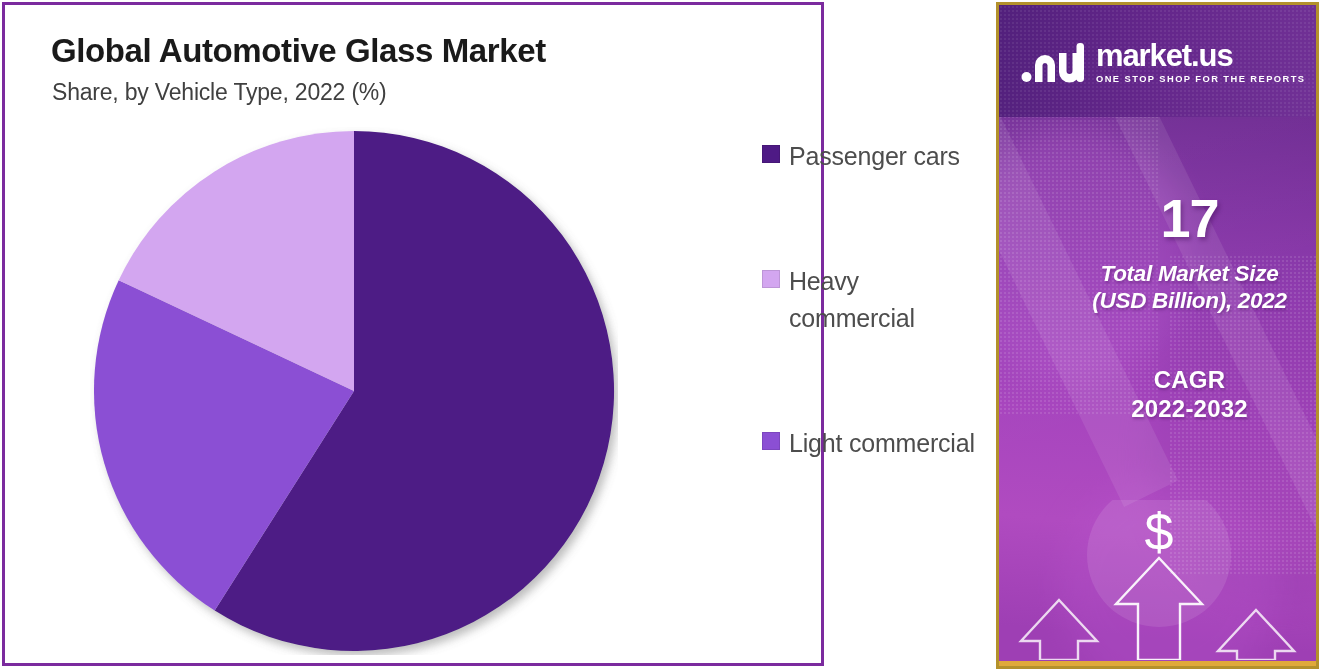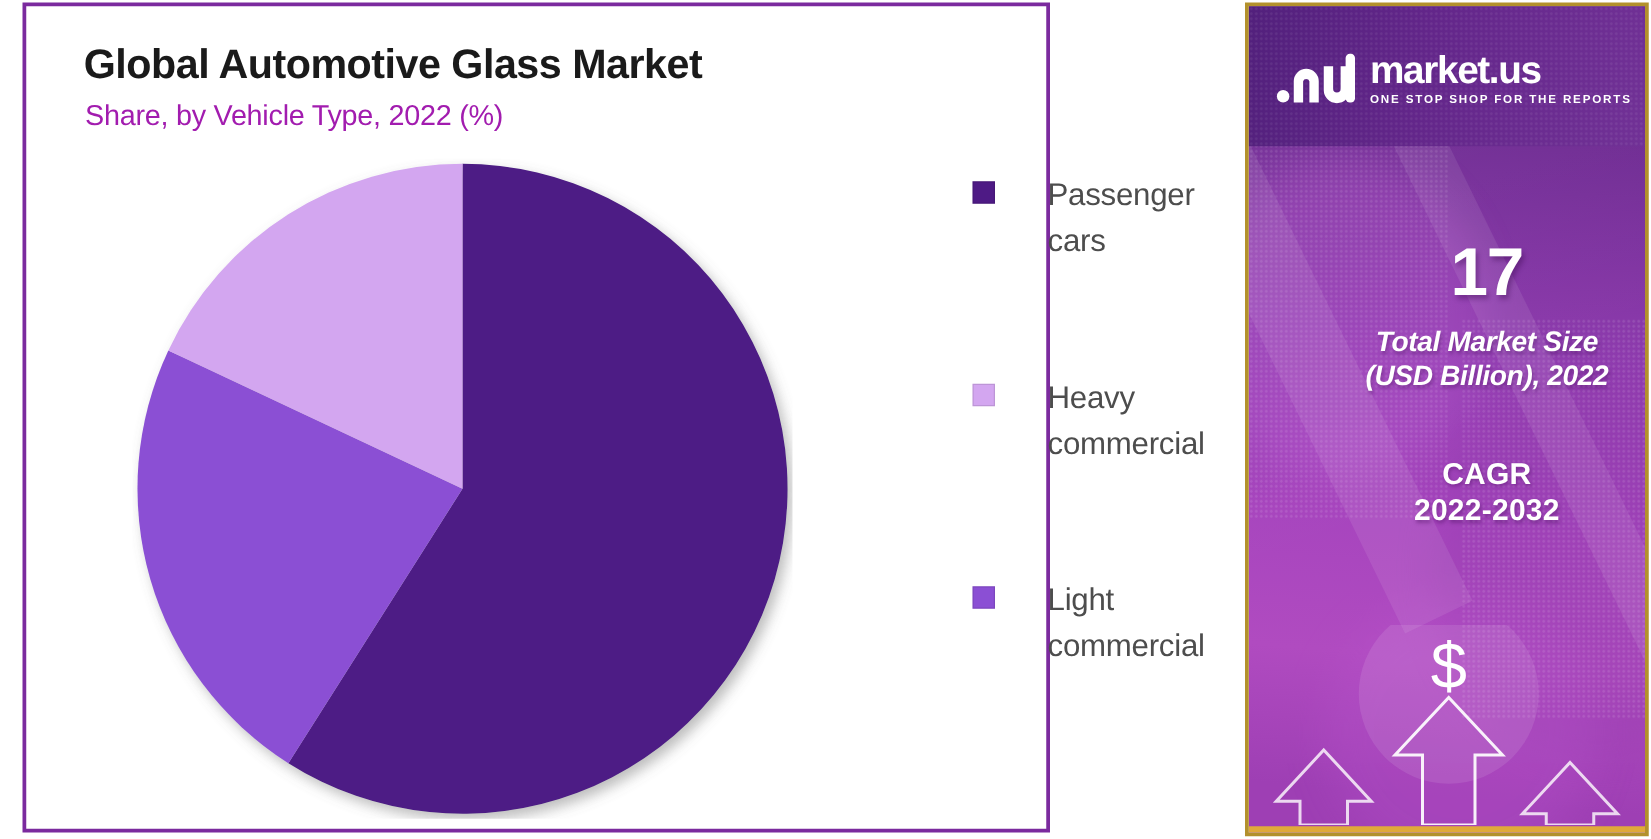--- a/index.html
+++ b/index.html
@@ -16,21 +16,21 @@
   #root {
     position: relative;
     width: 1321px;
     height: 671px;
     background: #ffffff;
   }
 
   
   #chart-panel {
     position: absolute;
-    left: 18px;
+    left: 2px;
     top: 2px;
     width: 822px;
     height: 664px;
     border: 3px solid #7B2A9E;
     background: #ffffff;
     box-sizing: border-box;
   }
 
   #chart-title {
     position: absolute;
@@ -41,21 +41,21 @@
     color: #1a1a1a;
     letter-spacing: -0.4px;
     white-space: nowrap;
   }
   #chart-subtitle {
     position: absolute;
     left: 47px;
     top: 74px;
     font-size: 23px;
     font-weight: normal;
-    color: #a21caf;
+    color: #404040;
     letter-spacing: -0.2px;
     white-space: nowrap;
   }
 
   
   #pie-wrap {
     position: absolute;
     left: 85px;
     top: 122px;
     width: 528px;
@@ -78,21 +78,20 @@
   #legend {
     position: absolute;
     left: 757px;
     top: 133px;
     width: 215px;
   }
   .legend-item {
     display: flex;
     align-items: flex-start;
     margin-bottom: 88px;
-    gap: 33px;
   }
   .legend-swatch {
     width: 18px;
     height: 18px;
     flex: 0 0 18px;
     margin-top: 7px;
     margin-right: 9px;
     border: 1px solid rgba(0,0,0,0.10);
     box-sizing: border-box;
   }

